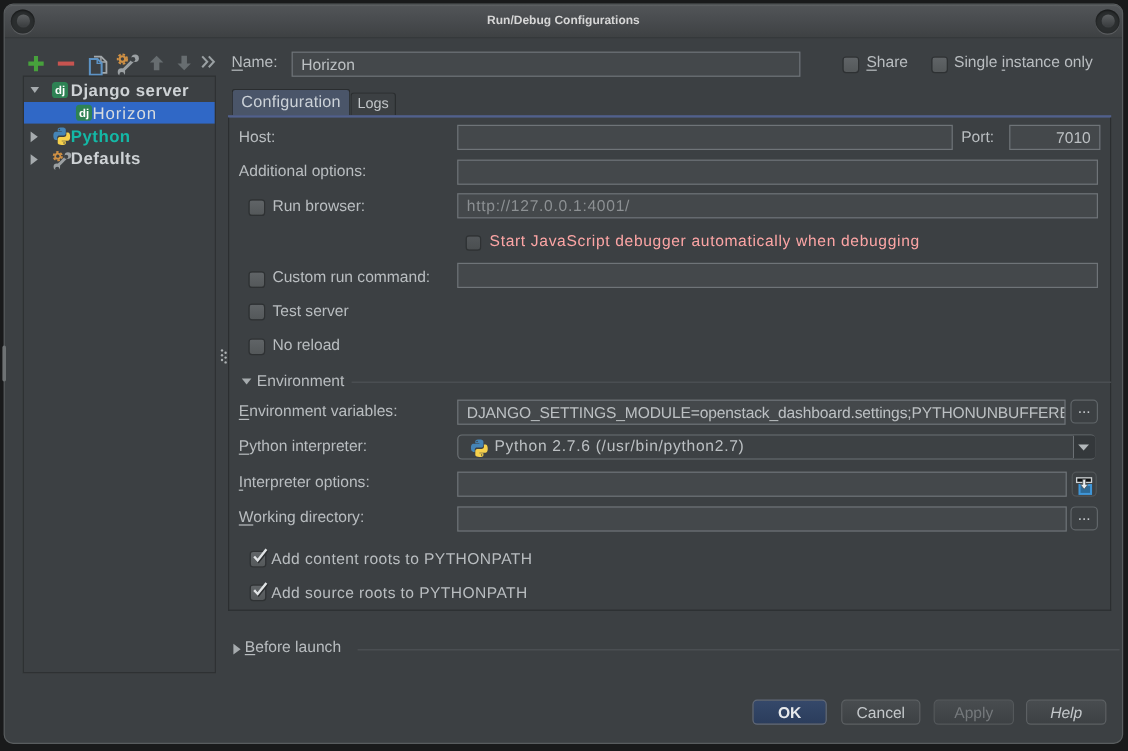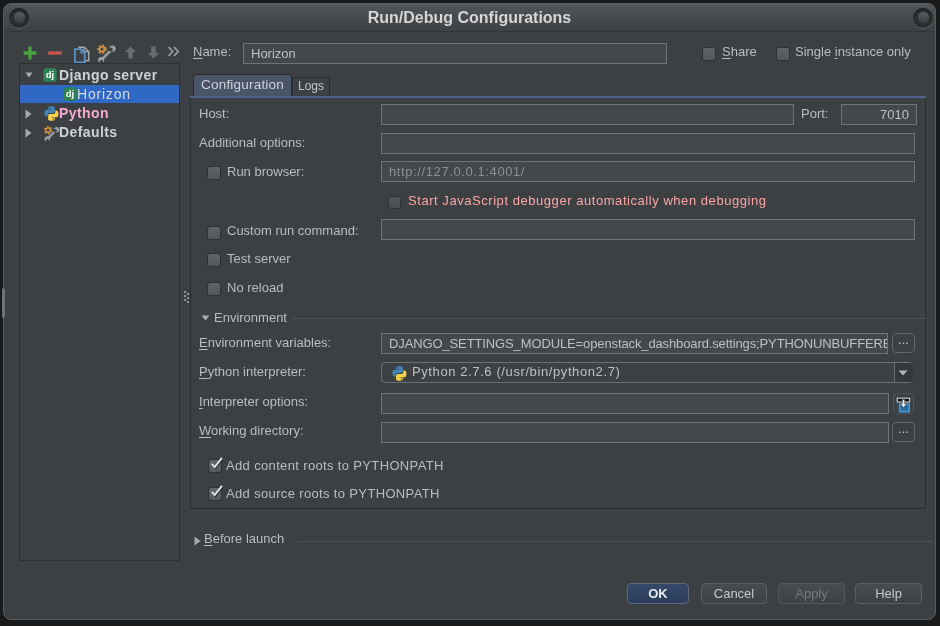--- a/index.html
+++ b/index.html
@@ -18,21 +18,21 @@
        background:linear-gradient(#484c4f,#3d4144);border:1px solid #5c6063;}
   .dots{position:absolute;background:#aeb2b4;border-radius:50%;width:2px;height:2px;}
   svg{position:absolute;overflow:visible;}
 </style></head>
 <body>
 <div id="dlg">
 
   <div class="abs" style="left:0;top:0;width:100%;height:27px;border-radius:7px 7px 0 0;
        background:linear-gradient(#525558,#474a4d 55%,#3e4143);border-bottom:1px solid #323537;box-shadow:inset 0 1px 0 rgba(255,255,255,0.06);"></div>
   <div class="abs" style="left:0;top:0;width:100%;height:28px;text-align:center;line-height:28px;
-       font-size:16px;font-weight:bold;color:#d6d6d6;">Run/Debug Configurations</div>
+       font-size:10px;font-weight:bold;color:#d6d6d6;">Run/Debug Configurations</div>
   <div class="abs orb" style="left:5px;top:3.5px;width:20px;height:20px;border-radius:50%;
        background:#2b2e2f;box-shadow:0 1px 0 rgba(255,255,255,0.14), inset 0 1px 2px rgba(0,0,0,0.55);">
     <div class="abs" style="left:4.5px;top:4.5px;width:11px;height:11px;border-radius:50%;
          background:linear-gradient(#5d6062,#3d4042 85%);"></div>
   </div>
   <div class="abs orb" style="left:909px;top:3.5px;width:20px;height:20px;border-radius:50%;
        background:#2b2e2f;box-shadow:0 1px 0 rgba(255,255,255,0.14), inset 0 1px 2px rgba(0,0,0,0.55);">
     <div class="abs" style="left:4.5px;top:4.5px;width:11px;height:11px;border-radius:50%;
          background:linear-gradient(#5d6062,#3d4042 85%);"></div>
   </div>
@@ -89,21 +89,21 @@
     </svg>
     <div class="lbl" style="left:57px;top:21.5px;font-size:14px;letter-spacing:0.8px;color:#d8dcdf;">Horizon</div>
 
     <svg class="abs" style="left:5px;top:44.5px" width="7" height="10" viewBox="0 0 7 10">
       <path d="M0.5 0.5L6.5 5l-6 4.5z" fill="#a6abae"></path>
     </svg>
     <svg class="abs" style="left:22.5px;top:41px" width="17" height="17" viewBox="0 0 16 16">
       <path fill="#4584b6" d="M7.92 1.1c-3.35 0-3.14 1.45-3.14 1.45l.004 1.5h3.19v.45H3.51s-2.14-.24-2.14 3.13c0 3.38 1.87 3.26 1.87 3.26h1.11V9.33s-.06-1.87 1.84-1.87h3.16s1.78.03 1.78-1.72V2.84s.27-1.74-3.21-1.74zM6.16 2.11a.57.57 0 1 1 0 1.15.57.57 0 0 1 0-1.15z"></path>
       <path fill="#f6d14c" d="M8.01 14.9c3.35 0 3.14-1.45 3.14-1.45l-.004-1.5H7.96v-.45h4.45s2.14.24 2.14-3.13c0-3.38-1.87-3.26-1.87-3.26h-1.11v1.56s.06 1.87-1.84 1.87H6.57s-1.78-.03-1.78 1.72v2.9s-.27 1.74 3.21 1.74zm1.76-1.01a.57.57 0 1 1 0-1.15.57.57 0 0 1 0 1.15z"></path>
     </svg>
-    <div class="lbl" style="left:39px;top:40.5px;font-weight:bold;font-size:14px;letter-spacing:0.4px;color:#f9a8d4;text-align:center;">Python</div>
+    <div class="lbl" style="left:39px;top:40.5px;font-weight:bold;font-size:14px;letter-spacing:0.4px;color:#14b8a6;text-align:center;">Python</div>
 
     <svg class="abs" style="left:5px;top:63.5px" width="7" height="10" viewBox="0 0 7 10">
       <path d="M0.5 0.5L6.5 5l-6 4.5z" fill="#a6abae"></path>
     </svg>
     <svg class="abs" style="left:24px;top:61.5px" width="16" height="16" viewBox="0 0 20 20">
       <g>
         <line x1="4.6" y1="15.8" x2="15.4" y2="5" stroke="#9ba0a3" stroke-width="3"></line>
         <circle cx="15.8" cy="4.6" r="3.4" fill="#9ba0a3"></circle>
         <circle cx="13.9" cy="5.8" r="2.2" fill="#3c4043"></circle>
         <circle cx="4.2" cy="16.2" r="3.4" fill="#9ba0a3"></circle>
@@ -216,16 +216,16 @@
   <svg class="abs" style="left:190px;top:532px" width="7" height="10" viewBox="0 0 7 10">
     <path d="M0.5 0.5L6.5 5l-6 4.5z" fill="#a6abae"></path>
   </svg>
   <div class="lbl" style="left:200px;top:527px;"><span class="u">B</span>efore launch</div>
   <div class="abs" style="left:294px;top:537px;width:635px;height:1px;background:#4f5356;"></div>
 
   <div class="btn" style="left:623px;top:579px;width:62px;font-weight:bold;color:#e8eaec;
        background:linear-gradient(#35486a,#2b3d5c);border:1px solid #60697a;">OK</div>
   <div class="btn" style="left:697px;top:579px;width:66px;">Cancel</div>
   <div class="btn" style="left:774px;top:579px;width:67px;color:#75797c;border-color:#54585b;">Apply</div>
-  <div class="btn" style="left:851px;top:579px;width:67px;">Help</div>
+  <div class="btn" style="left:851px;top:579px;width:67px;font-style:italic;">Help</div>
 </div>
 
 <div class="abs" style="left:2px;top:288px;width:3px;height:30px;background:#6e7274;border-radius:2px;"></div>
 
 </body></html>

